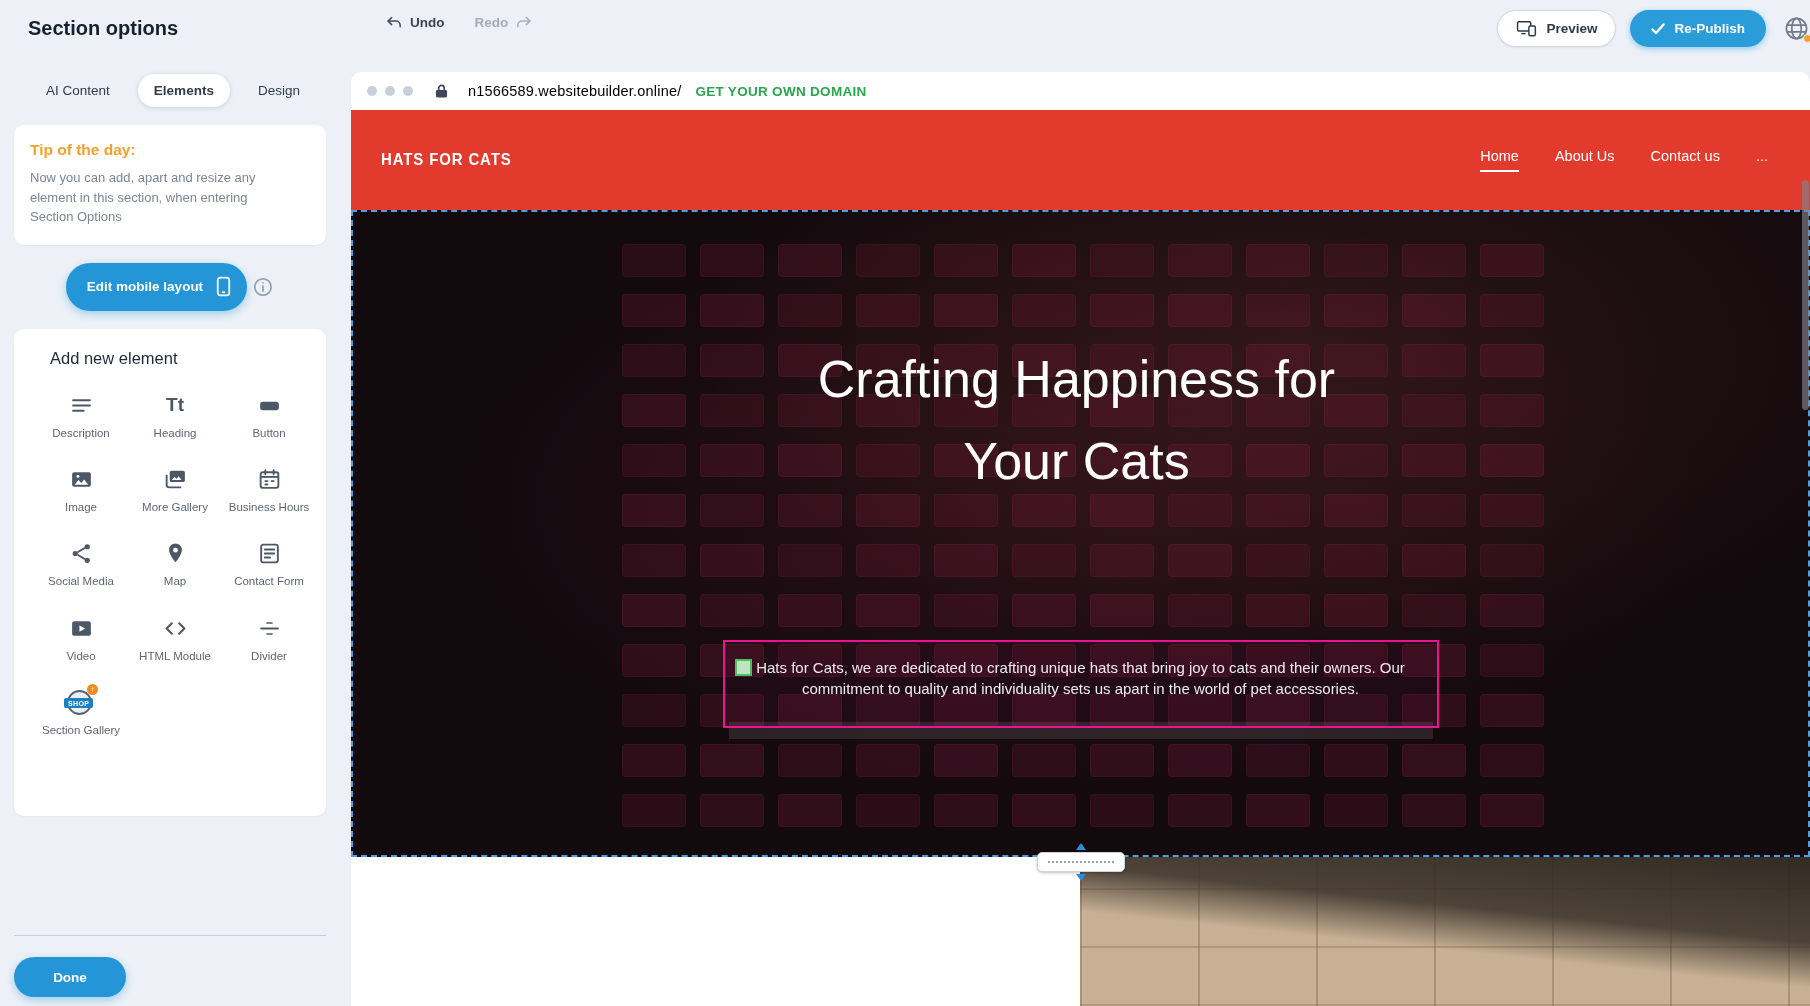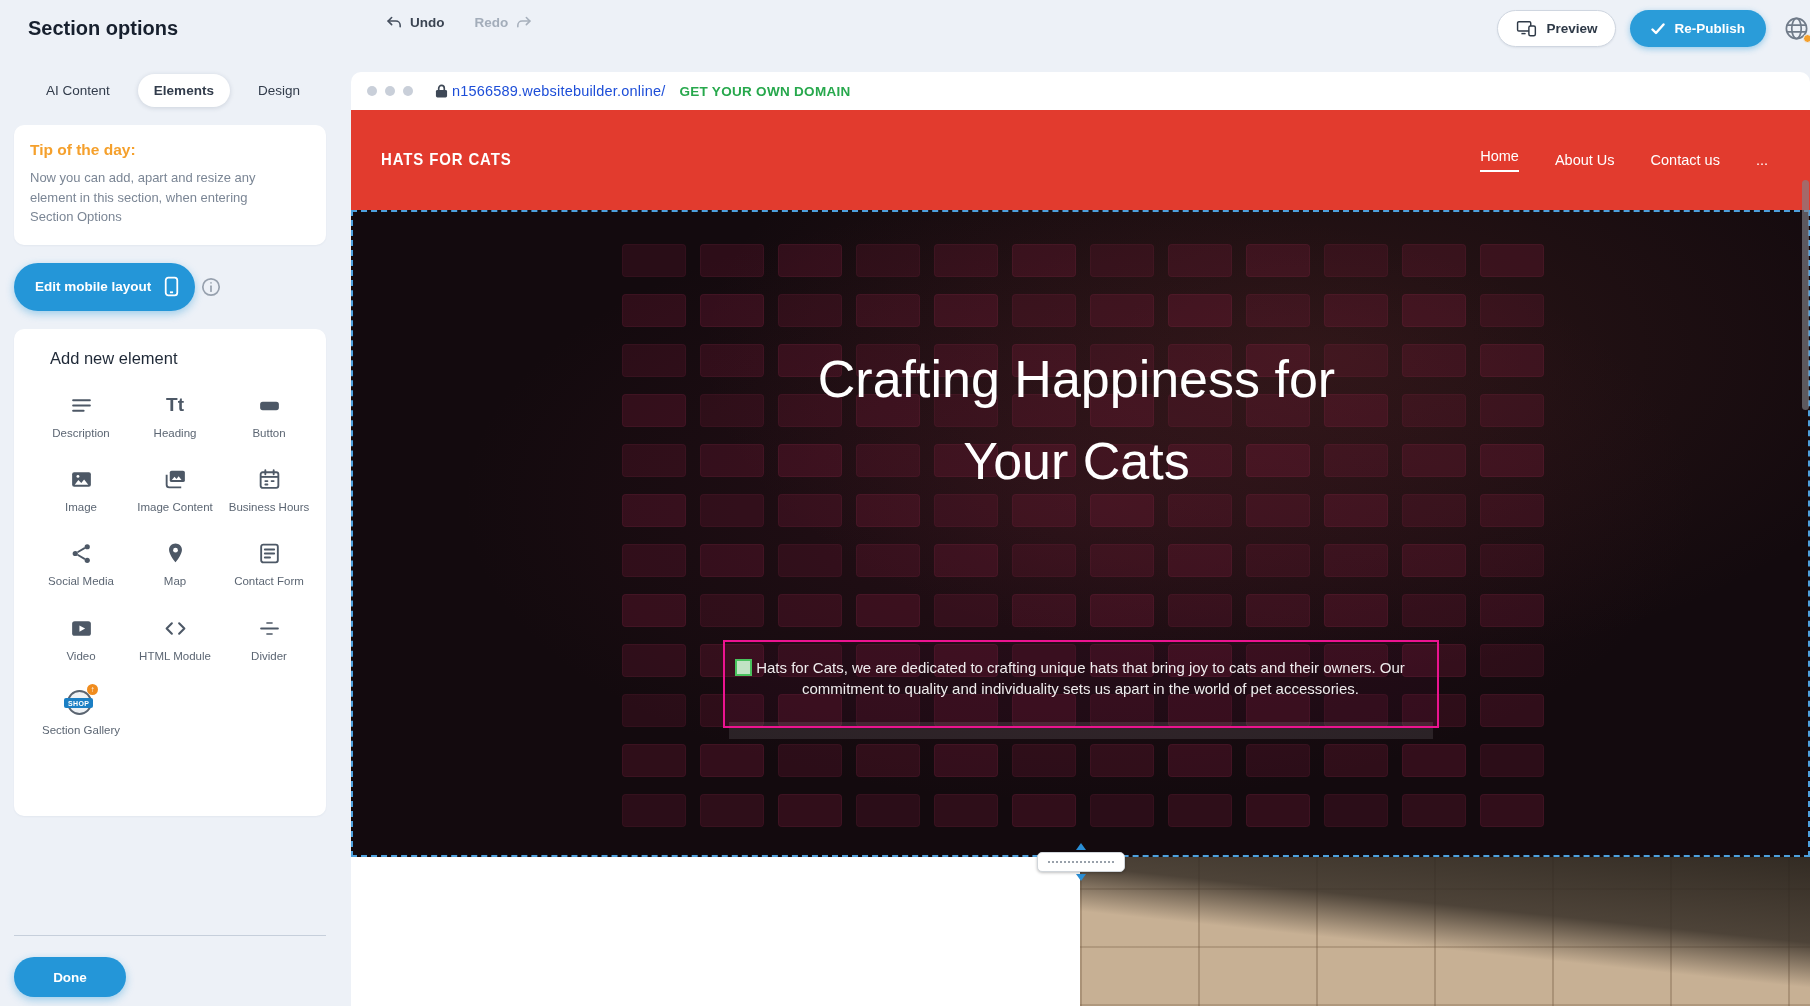--- a/index.html
+++ b/index.html
@@ -31,21 +31,21 @@
 
   
   .sidebar { position:absolute; left:0; top:58px; bottom:0; width:340px; }
   .tabs { display:flex; align-items:center; justify-content:space-between; margin:16px 24px 0 30px; }
   .tab { padding:9px 16px; border-radius:18px; font-size:13.5px; color:#323c4b; }
   .tab.active { background:#fff; box-shadow:0 1px 5px rgba(30,50,80,.16); font-weight:bold; }
   .card { background:#fff; border-radius:10px; margin:0 14px; box-shadow:0 1px 2px rgba(40,60,90,.05); }
   .tip-card { margin-top:18px; padding:16px 16px 18px; }
   .tip-title { color:#f5a02c; font-weight:bold; font-size:15.5px; margin-bottom:9px; }
   .tip-body { color:#7b8695; font-size:13px; line-height:1.5; max-width:262px; }
-  .mobile-row { display:flex; align-items:center; margin:18px 14px 0; gap:5px; }
+  .mobile-row { display:flex; align-items:center; margin:18px 14px 0; gap:5px;justify-content:center; }
   .mobile-btn { height:48px; border-radius:24px; background:#2496d8; color:#fff; font-weight:bold; font-size:13.5px;
     display:flex; align-items:center; gap:13px; padding:0 16px 0 21px; box-shadow:0 3px 8px rgba(36,150,216,.4); }
   .info-btn { width:22px; height:22px; display:flex; align-items:center; justify-content:center; }
   .add-card { margin-top:18px; padding:18px 10px 22px 20px; height:487px; }
   .add-title { font-size:16.5px; color:#1f2937; margin:2px 0 24px 16px; }
   .el-grid { display:grid; grid-template-columns:repeat(3,94px); row-gap:26px; justify-items:center; }
   .el { display:flex; flex-direction:column; align-items:center; gap:7px; width:90px; text-align:center; }
   .el-ic-box { height:27px; display:flex; align-items:center; justify-content:center; }
   .el-label { font-size:11.5px; color:#5c6673; line-height:1.25; }
   .tt-glyph { font-size:19px; font-weight:bold; color:#4d5866; }
@@ -57,28 +57,28 @@
     color:#fff; font-size:8px; line-height:11px; text-align:center; font-weight:bold; }
   .sidebar-divider { position:absolute; bottom:70px; left:14px; right:14px; border-top:1px solid #c6cfdb; }
   .done-btn { position:absolute; bottom:9px; left:14px; width:112px; height:40px; border-radius:20px; background:#2496d8;
     color:#fff; font-weight:bold; font-size:13.5px; box-shadow:0 3px 8px rgba(36,150,216,.4); }
 
   
   .browser { position:absolute; left:351px; top:72px; right:0; bottom:0; }
   .chrome { height:38px; background:#fff; border-radius:10px 10px 0 0; display:flex; align-items:center; padding:0 16px; }
   .dots { display:flex; gap:8px; margin-right:22px; }
   .dot { width:10px; height:10px; border-radius:50%; background:#c9cfd9; }
-  .url { margin-left:4px; font-size:14.5px; font-weight:500; color:#1d4ed8; letter-spacing:.2px; }
+  .url { margin-left:20px; font-size:14.5px; font-weight:500; color:#000000; letter-spacing:.2px; }
   .domain-link { margin-left:14px; font-size:13.5px; font-weight:bold; color:#27a84c; letter-spacing:.3px; }
   .site { position:relative; height:calc(100% - 38px); background:#fff; overflow:hidden; }
 
   
   .site-header { height:100px; background:#e23b2e; display:flex; align-items:center; padding:0 42px 0 30px; }
   .site-logo { color:#fff; font-weight:bold; font-size:17px; letter-spacing:1px; transform:scaleX(.88); transform-origin:left center; white-space:nowrap; }
-  .site-nav { margin-left:auto; display:flex; align-items:flex-end; gap:36px; }
+  .site-nav { margin-left:auto; display:flex; align-items:flex-start; gap:36px; }
   .nav-item { color:#fff; font-size:14.5px; padding-bottom:4px; }
   .nav-item.active { border-bottom:2px solid #fff; padding-bottom:6px; }
 
   
   .hero { position:relative; height:647px;
     background:
       radial-gradient(ellipse at 66% 22%, rgba(150,70,60,.18), transparent 45%),
       radial-gradient(ellipse at 50% 45%, rgba(110,35,55,.22), transparent 60%),
       #130a0e;
     outline:2px dashed #4da0dd; outline-offset:-2px; }
@@ -236,21 +236,21 @@
       </div>
 
       <div class="el">
         <div class="el-ic-box">
             <svg width="25" height="25" viewBox="0 0 24 24">
               <rect x="6.5" y="3.5" width="14.5" height="11" rx="1.8" fill="#4d5866"></rect>
               <path d="M8.5 12.5l2.5-3.2 2 2.1 2-2.6 2.8 3.7z" fill="#fff"></path>
               <path d="M3.5 7.5v9.5a2.5 2.5 0 0 0 2.5 2.5h11.5" fill="none" stroke="#4d5866" stroke-width="1.8"></path>
             </svg>
           </div>
-        <span class="el-label">Image Content</span>
+        <span class="el-label">More Gallery</span>
       </div>
 
       <div class="el">
         <div class="el-ic-box">
             <svg width="25" height="25" viewBox="0 0 24 24" fill="none" stroke="#4d5866" stroke-width="1.8">
               <rect x="3.5" y="5" width="17" height="15" rx="2"></rect>
               <path d="M3.5 9.5h17"></path>
               <path d="M8 3v4M16 3v4" stroke-linecap="round"></path>
               <path d="M8 13.5h2M14 13.5h2M8 16.8h2" stroke-linecap="round"></path>
             </svg>

